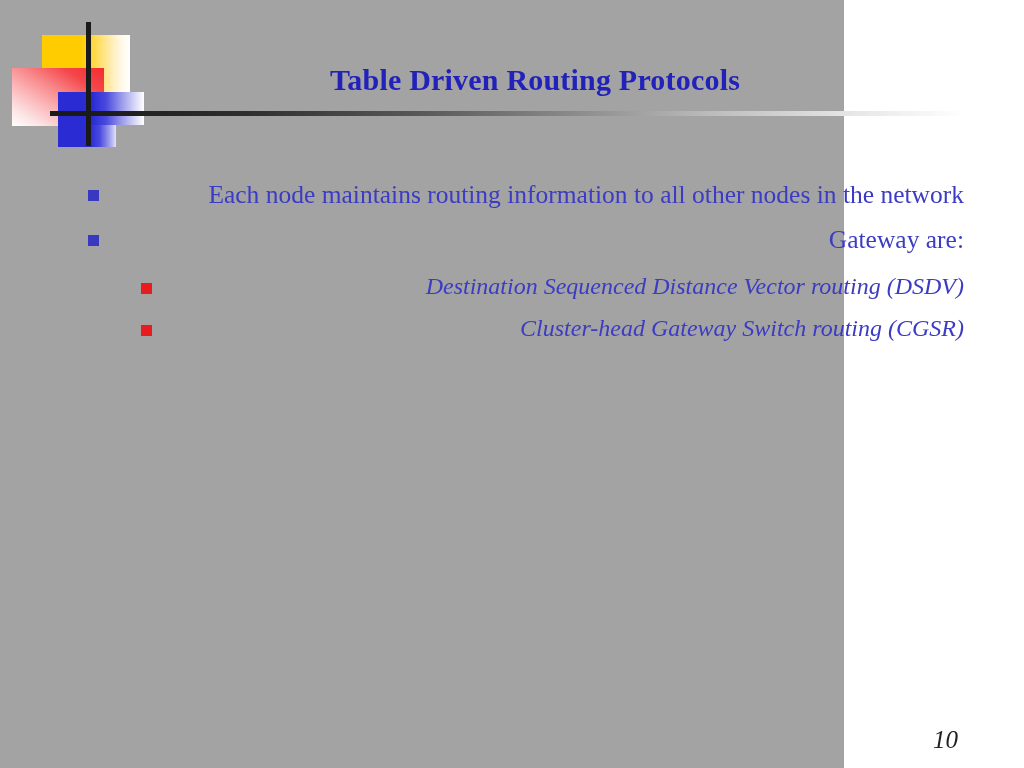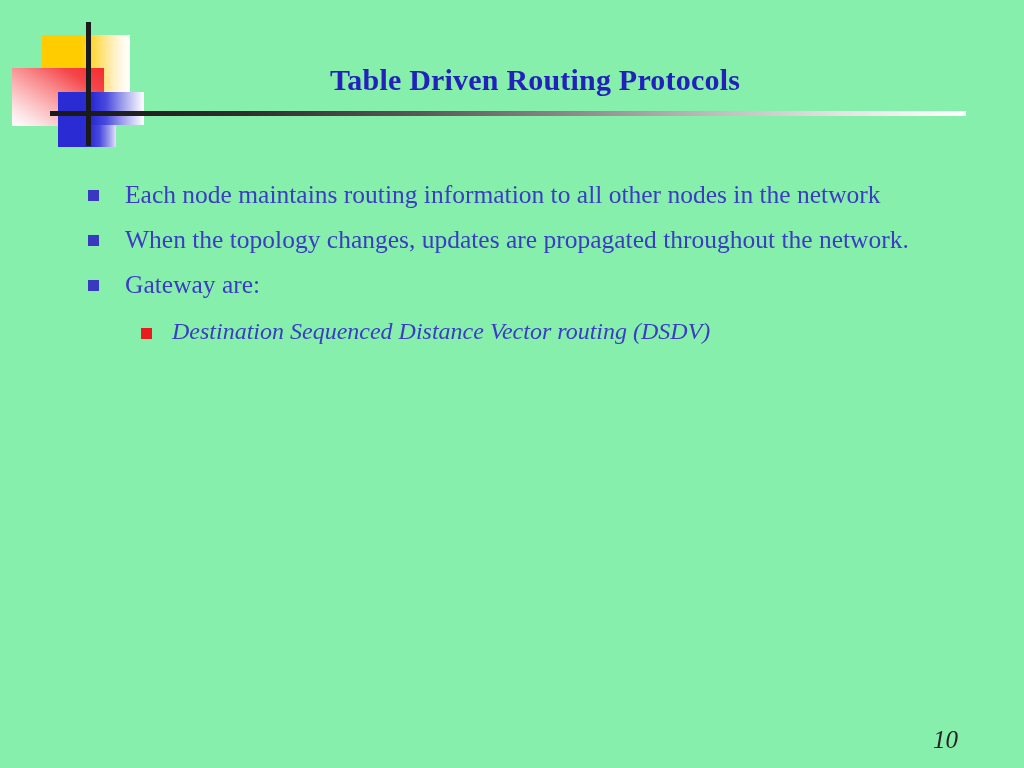--- a/index.html
+++ b/index.html
@@ -10,23 +10,23 @@
   }
   body {
     width: 1024px;
     height: 768px;
     overflow: hidden;
     font-family: "Liberation Serif", "DejaVu Serif", serif;
   }
 
   .slide {
     position: relative;
-    width: 1024px;
+    width: 844px;
     height: 768px;
-    background: #86efac;
+    background: #a3a3a3;
   }
 
   
   .logo {
     position: absolute;
     left: 0;
     top: 0;
     width: 200px;
     height: 170px;
   }
@@ -115,20 +115,21 @@
     letter-spacing: 0.2px;
     white-space: nowrap;
   }
 
   
   .content {
     position: absolute;
     left: 0;
     top: 178px;
     width: 1024px;
+    text-align: right;
   }
 
   .bullet {
     position: relative;
     margin: 0 0 11px 0;
     padding-left: 125px;
     padding-right: 60px;
     font-size: 25.5px;
     line-height: 1.33;
     color: #3b3bc4;
@@ -200,37 +201,37 @@
   <div class="slide-title">Table Driven Routing Protocols</div>
   <div class="title-rule"></div>
 
   <div class="content">
 
     <div class="bullet">
       <span class="marker"></span>
       <span>Each node maintains routing information to all other nodes in the network</span>
     </div>
 
-    <div class="bullet">
-      <span class="marker"></span>
-      <span>When the topology changes, updates are propagated throughout the network.</span>
-    </div>
 
     <div class="bullet">
       <span class="marker"></span>
       <span>Gateway are:</span>
     </div>
 
     <div class="sub-group">
 
       <div class="subbullet">
         <span class="marker"></span>
         <span>Destination Sequenced Distance Vector routing (DSDV)</span>
       </div>
 
+      <div class="subbullet">
+        <span class="marker"></span>
+        <span>Cluster-head Gateway Switch routing (CGSR)</span>
+      </div>
 
 
     </div>
   </div>
 
   <div class="footer-pagenum">10</div>
 
 </div>
 
 </body></html>

